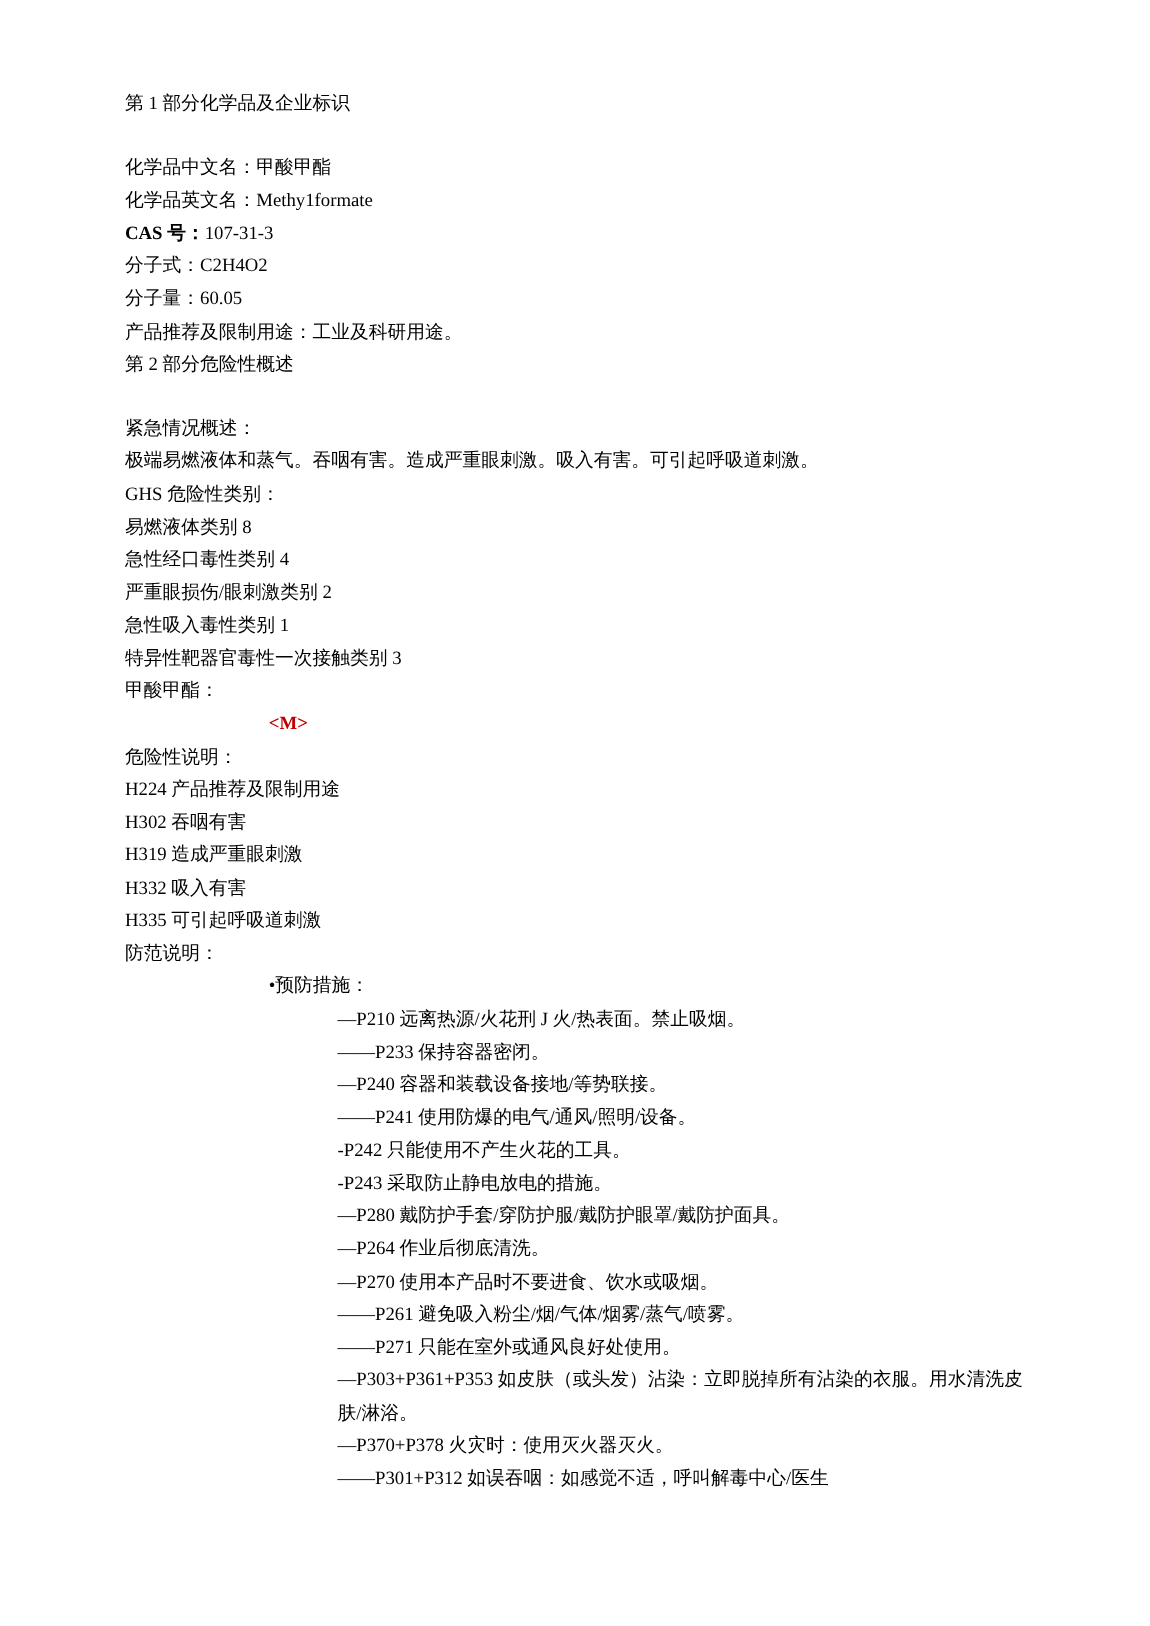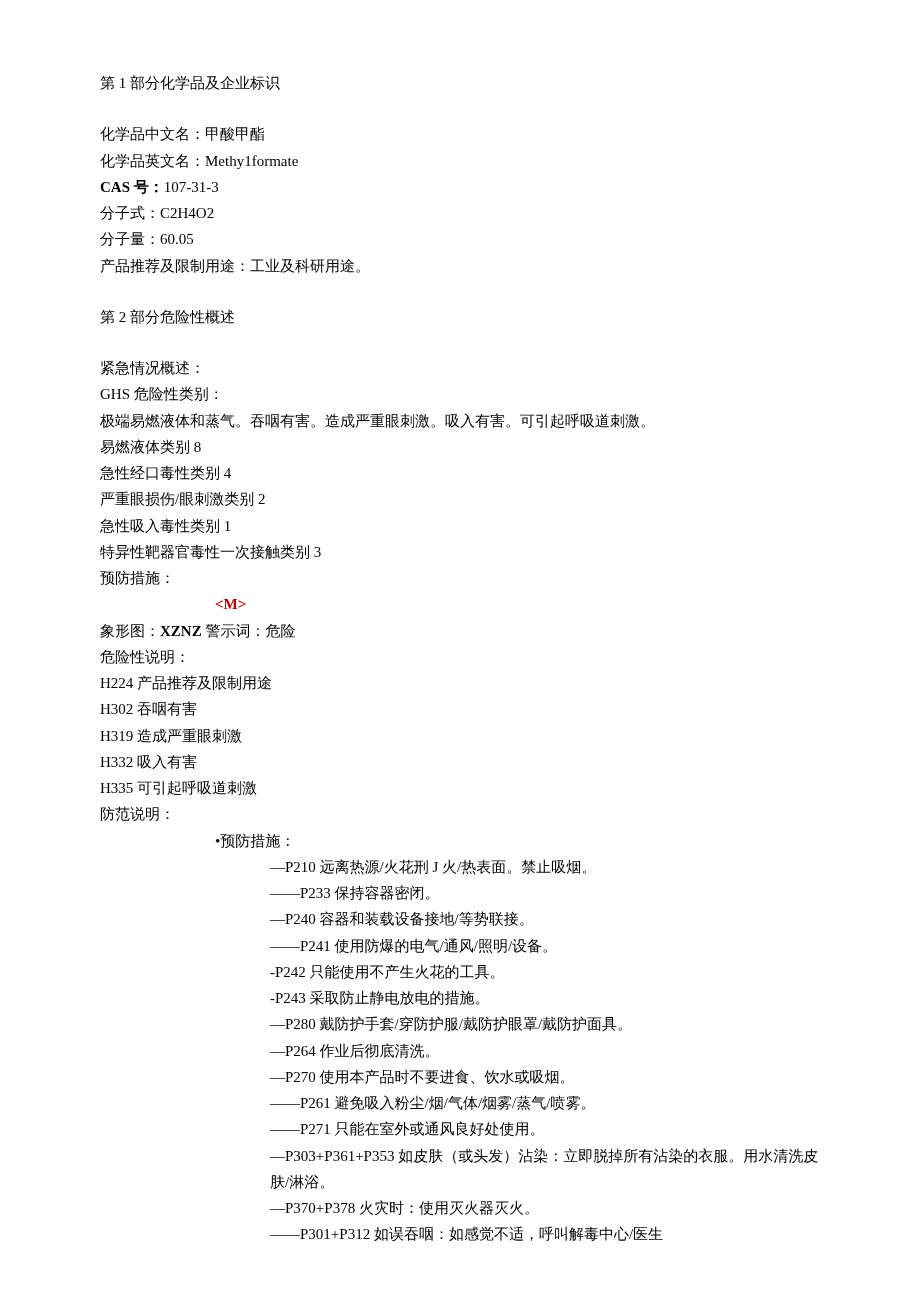--- a/index.html
+++ b/index.html
@@ -11,21 +11,20 @@
     margin: 0;
     padding: 70px 100px 60px 100px;
     width: 920px;
     box-sizing: border-box;
   }
   .section-title {
     text-align: left;
     margin-bottom: 25px;
   }
   .block {
-    margin-bottom: 25px;
   }
   .line {
     white-space: pre-wrap;
   }
   .indent-1 { padding-left: 115px; font-family: Liberation Serif, serif; }
   .indent-2 { padding-left: 170px; }
   .bold { font-weight: bold; text-align: right; }
   .red { color: #c00000; font-weight: bold; }
   .m-tag { padding-left: 115px; }
 </style>
@@ -40,30 +39,29 @@
   <div class="line"><span class="bold">CAS 号：</span><span>107-31-3</span></div>
   <div class="line"><span>分子式：</span><span>C2H4O2</span></div>
   <div class="line"><span>分子量：</span><span>60.05</span></div>
   <div class="line"><span>产品推荐及限制用途：</span><span>工业及科研用途。</span></div>
 </div>
 
 <div class="section-title">第 2 部分危险性概述</div>
 
 <div>
   <div class="line">紧急情况概述：</div>
+  <div class="line">极端易燃液体和蒸气。吞咽有害。造成严重眼刺激。吸入有害。可引起呼吸道刺激。</div>
   <div class="line">GHS 危险性类别：</div>
-  <div class="line">极端易燃液体和蒸气。吞咽有害。造成严重眼刺激。吸入有害。可引起呼吸道刺激。</div>
   <div class="line">易燃液体类别 8</div>
   <div class="line">急性经口毒性类别 4</div>
   <div class="line">严重眼损伤/眼刺激类别 2</div>
   <div class="line">急性吸入毒性类别 1</div>
   <div class="line">特异性靶器官毒性一次接触类别 3</div>
-  <div class="line">预防措施：</div>
+  <div class="line">甲酸甲酯：</div>
   <div class="line m-tag"><span class="red">&lt;M&gt;</span></div>
-  <div class="line"><span>象形图：</span><span class="bold">XZNZ</span><span> 警示词：危险</span></div>
   <div class="line">危险性说明：</div>
   <div class="line">H224 产品推荐及限制用途</div>
   <div class="line">H302 吞咽有害</div>
   <div class="line">H319 造成严重眼刺激</div>
   <div class="line">H332 吸入有害</div>
   <div class="line">H335 可引起呼吸道刺激</div>
   <div class="line">防范说明：</div>
 
   <div class="line indent-1">•预防措施：</div>
   <div class="line indent-2">—P210 远离热源/火花刑 J 火/热表面。禁止吸烟。</div>

